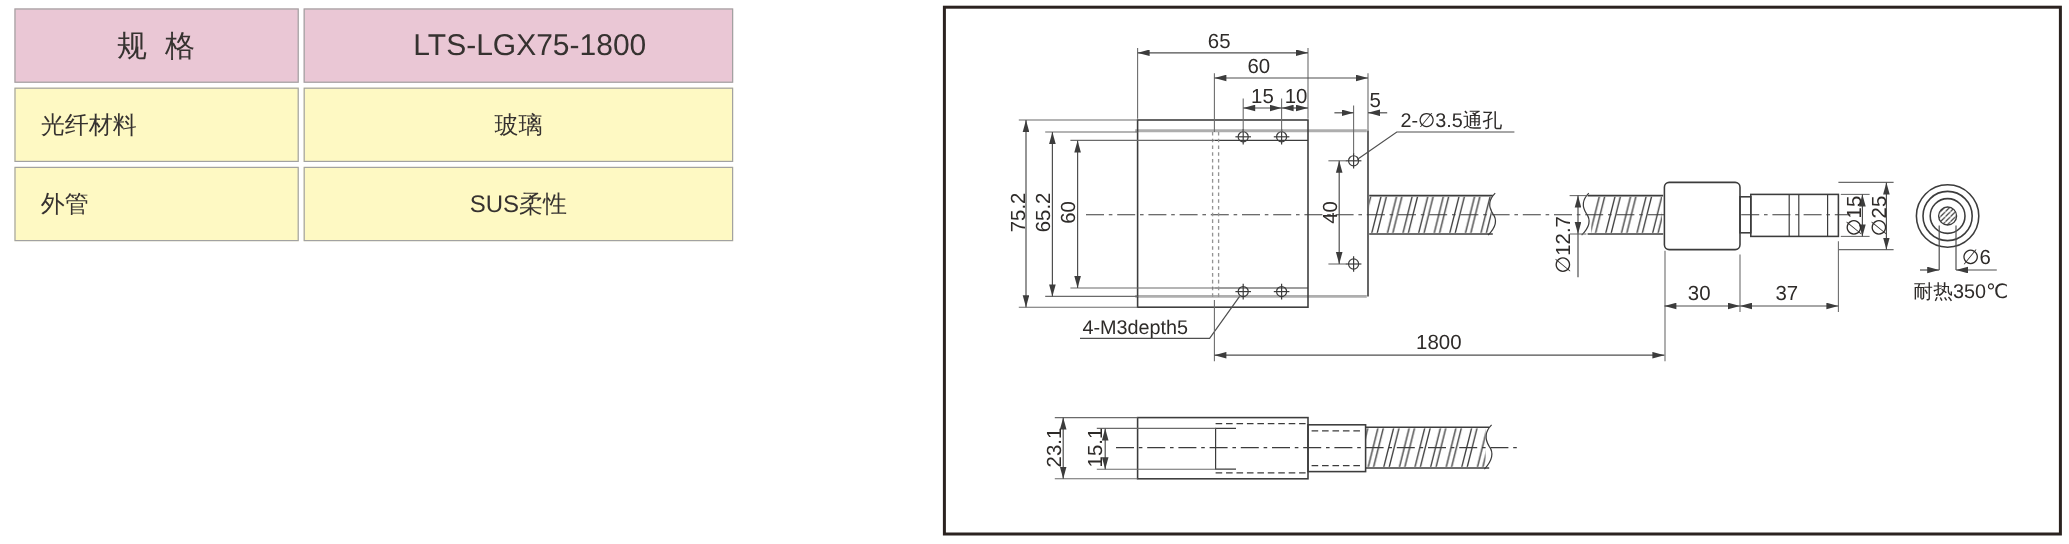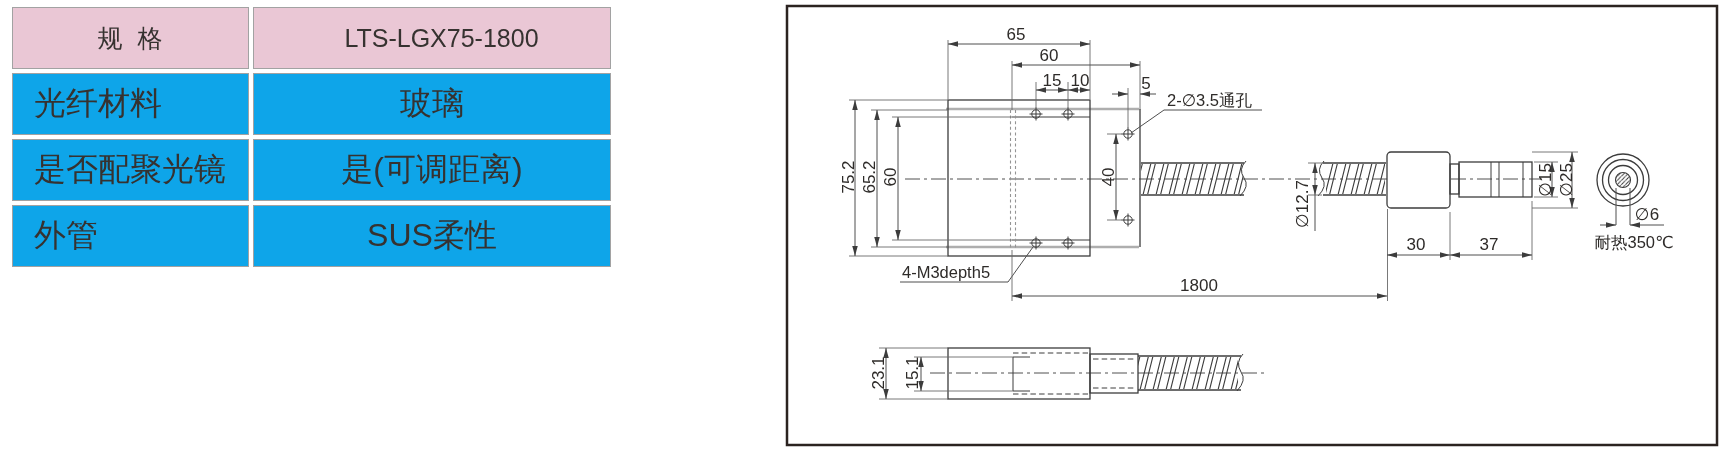--- a/index.html
+++ b/index.html
@@ -2,22 +2,22 @@
 <html><head>
 <meta charset="utf-8">
 <style>
   html,body{margin:0;padding:0;background:#ffffff;}
   body{width:1724px;height:453px;position:relative;overflow:hidden;
        font-family:"Liberation Sans","DejaVu Sans",sans-serif;color:#363230;}
 
   
   .spec{position:absolute;left:8px;top:3px;width:607px;
         border-collapse:separate;border-spacing:4px;table-layout:fixed;}
-  .spec td{border:1.5px solid #a2a2a2;height:58px;font-size:32px;
-           background:#0ea5e9;vertical-align:middle;}
+  .spec td{border:1.5px solid #a2a2a2;height:58px;font-size:20px;
+           background:#fef9c3;vertical-align:middle;}
   .spec td.lab{width:234px;text-align:left;padding-left:21px;}
   .spec td.val{text-align:center;}
   .spec td.hdr{background:#eac7d5;font-size:25px;padding-left:20px;}
   .spec td.hdr.lab{text-align:center;padding-left:0;letter-spacing:.6em;text-indent:.6em;margin-left:12px;}
 
   
   svg{position:absolute;left:0;top:0;}
   svg text{fill:#2e2b29;font-size:17px;font-family:inherit;}
   svg text.cjk{font-size:16.5px;}
   .main{stroke:#3c3c3c;stroke-width:1.3;fill:none;}
@@ -36,24 +36,20 @@
 
 <table class="spec">
   <tbody>
     <tr>
       <td class="lab hdr">规格</td>
       <td class="val hdr">LTS-LGX75-1800</td>
     </tr>
     <tr>
       <td class="lab">光纤材料</td>
       <td class="val">玻璃</td>
-    </tr>
-    <tr>
-      <td class="lab">是否配聚光镜</td>
-      <td class="val">是(可调距离)</td>
     </tr>
     <tr>
       <td class="lab">外管</td>
       <td class="val">SUS柔性</td>
     </tr>
   </tbody>
 </table>
 
 <svg width="1724" height="453" viewBox="0 0 1724 453">
   <defs>

